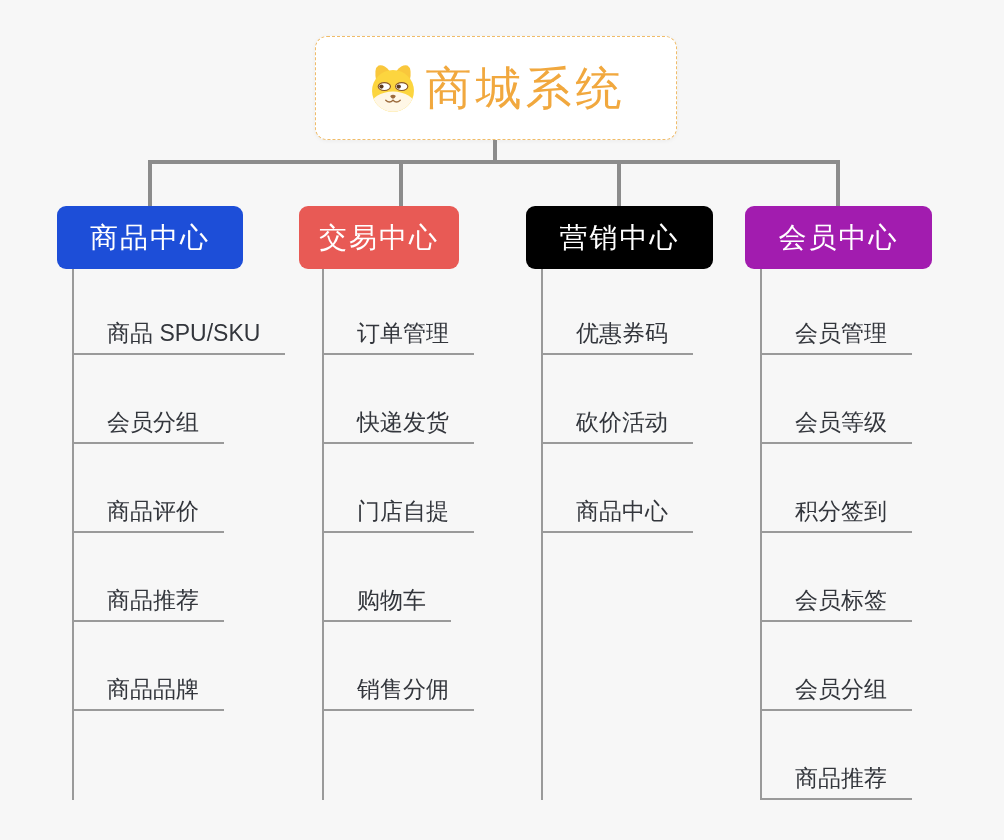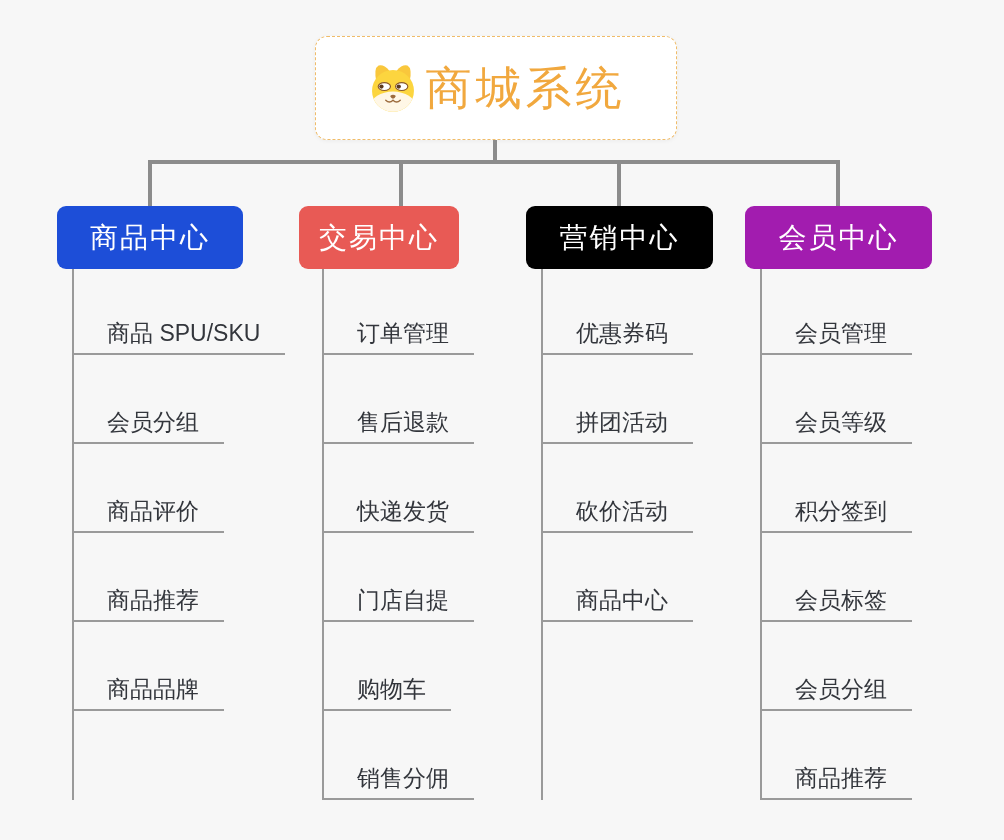--- a/index.html
+++ b/index.html
@@ -116,42 +116,36 @@
     <div class="row">
         <div class="child">商品品牌</div>
       </div>
   </div>
 
   <div class="children c1">
     <div class="row">
         <div class="child">订单管理</div>
       </div>
     <div class="row">
-        <div class="child">售后退款</div>
-      </div>
-    <div class="row">
         <div class="child">快递发货</div>
       </div>
     <div class="row">
         <div class="child">门店自提</div>
       </div>
     <div class="row">
         <div class="child">购物车</div>
       </div>
     <div class="row">
         <div class="child">销售分佣</div>
       </div>
   </div>
 
   <div class="children c2">
     <div class="row">
         <div class="child">优惠券码</div>
-      </div>
-    <div class="row">
-        <div class="child">拼团活动</div>
       </div>
     <div class="row">
         <div class="child">砍价活动</div>
       </div>
     <div class="row">
         <div class="child">商品中心</div>
       </div>
   </div>
 
   <div class="children c3">

